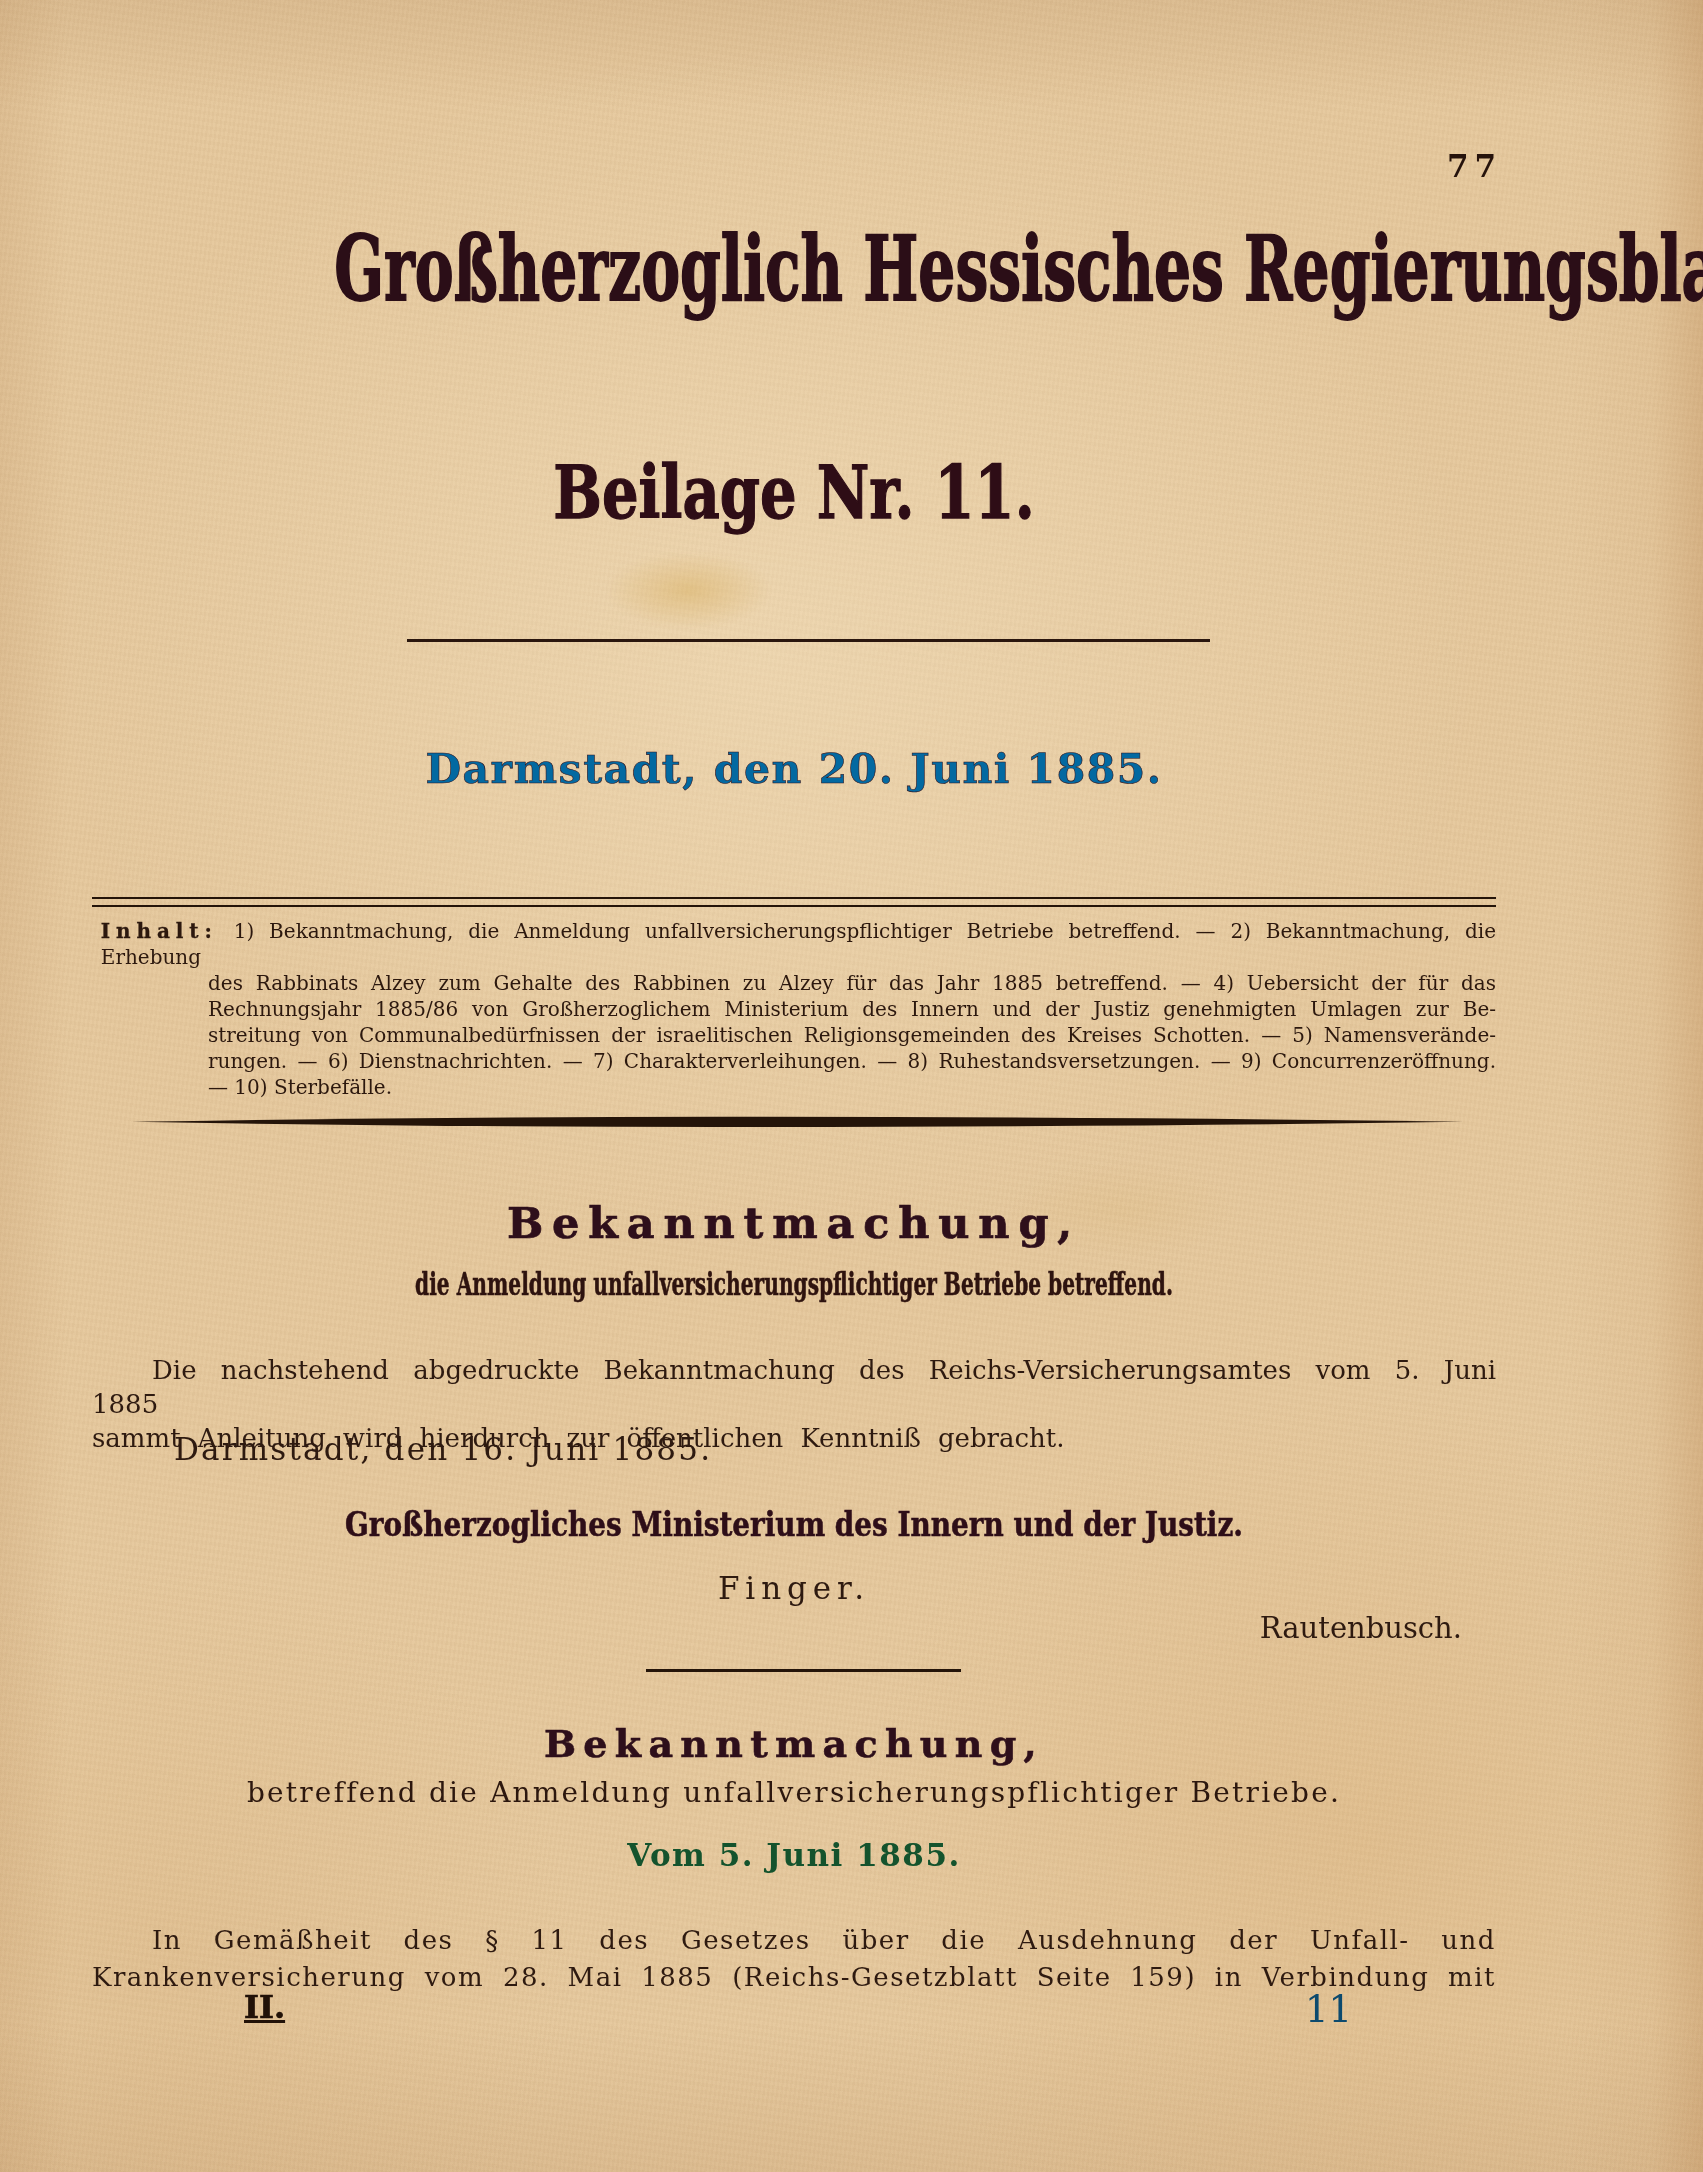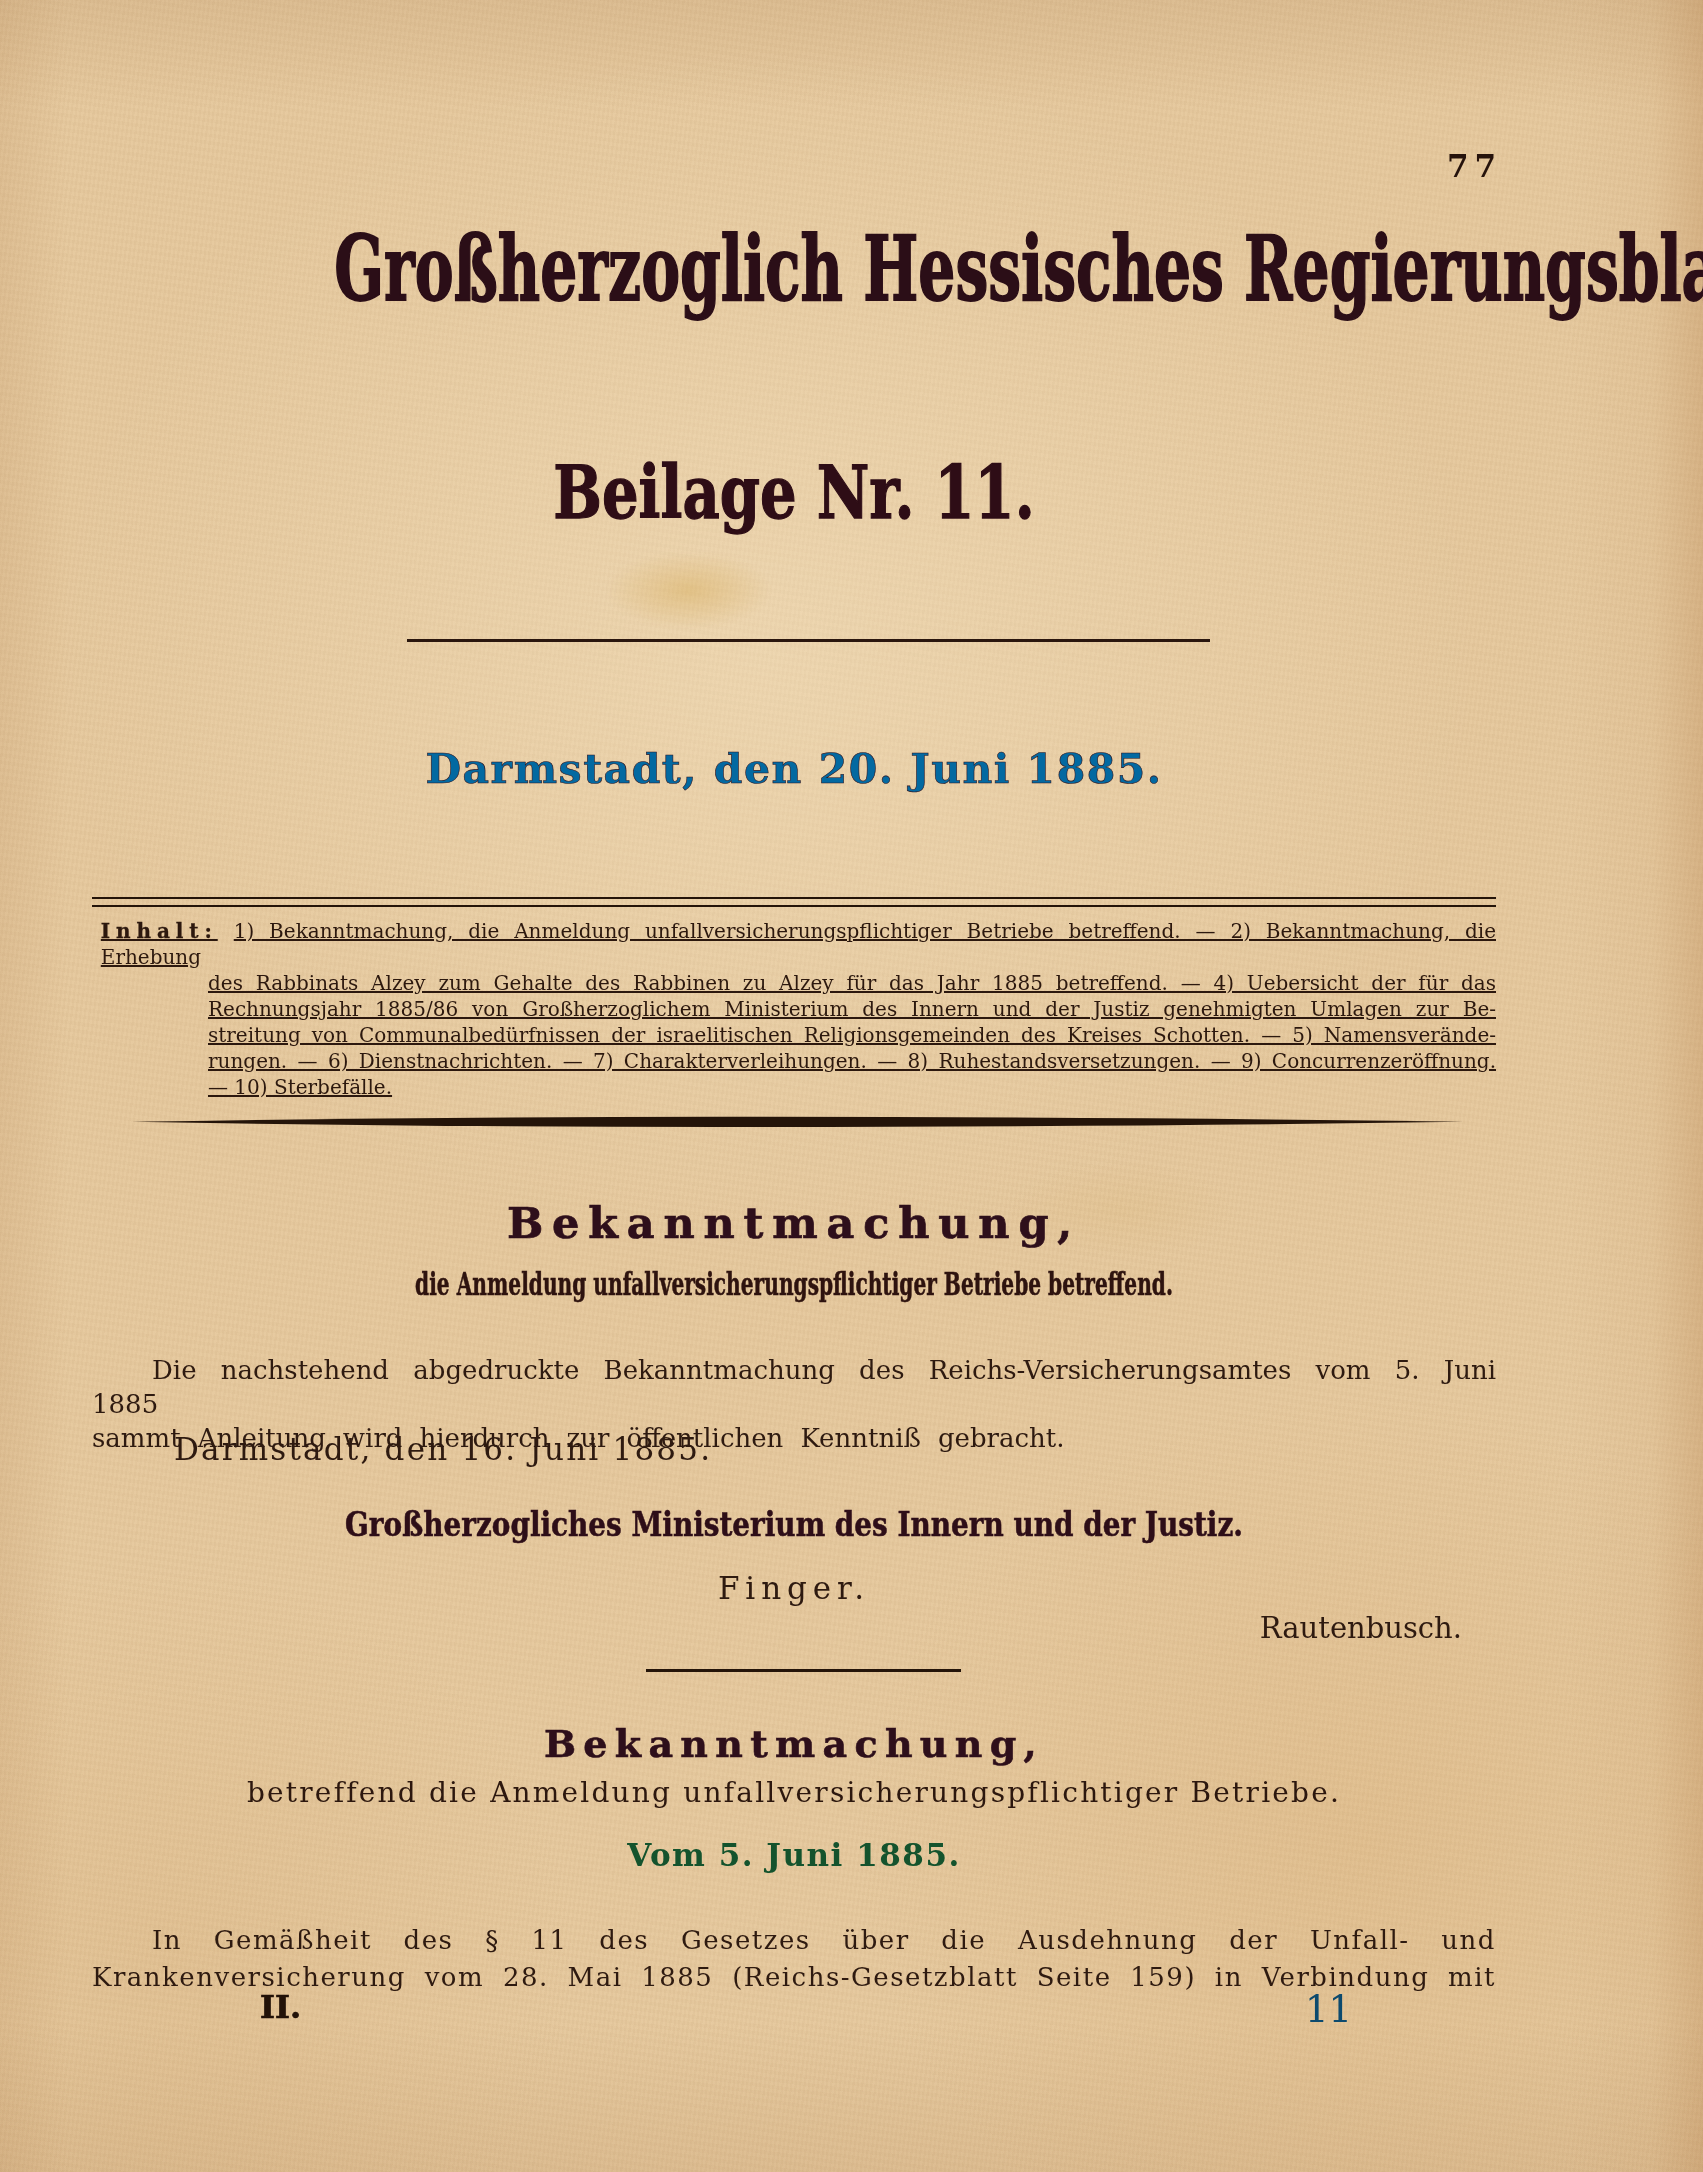--- a/index.html
+++ b/index.html
@@ -52,21 +52,21 @@
   .dateline-main{
     top:745px;text-align:center;font-size:41px;font-weight:bold;letter-spacing:1.5px;
     color:#0369a1;-webkit-text-stroke:0.6px #32131c;
   }
 
   .double-rule{
     position:absolute;top:897px;left:0;width:1404px;height:9.5px;box-sizing:border-box;
     border-top:2.9px solid #241409;border-bottom:2.2px solid #241409;
   }
 
-  .inhalt{top:918px;font-size:20px;line-height:26px;color:#2c180e;margin:0;text-decoration:underline;}
+  .inhalt{top:918px;font-size:20px;line-height:26px;color:#2c180e;margin:0;}
   .inh-line{display:block;text-align:justify;text-align-last:justify;padding-left:116px;}
   .inh-line.first{padding-left:8.8px;}
   .inh-line.last{text-align-last:left;}
   .inh-label{font-weight:bold;letter-spacing:5.9px;margin-right:16px;-webkit-text-stroke:0.3px #2c180e;}
 
   .swell-rule{position:absolute;top:1116px;left:40px;width:1331px;height:11.7px;}
 
   .h-bek1{
     top:1198px;text-align:center;font-size:43px;font-weight:bold;letter-spacing:8.8px;
     color:#2e0f1b;-webkit-text-stroke:0.7px #2e0f1b;
@@ -96,21 +96,21 @@
   .h-bek2{
     top:1721px;text-align:center;font-size:38px;font-weight:bold;letter-spacing:7.3px;
     color:#2e0f1b;-webkit-text-stroke:0.6px #2e0f1b;
   }
   .sub2{top:1776px;text-align:center;font-size:28px;letter-spacing:2.2px;color:#2c170e;}
   .vomdate{top:1837px;text-align:center;font-size:31px;font-weight:bold;letter-spacing:1.5px;color:#14532d;}
 
   .body2{top:1922px;font-size:26px;line-height:37px;letter-spacing:1.5px;}
 
   .sigmark{position:absolute;top:1988px;font-size:32px;font-weight:bold;color:#221208;}
-  .sigmark.left{left:168px;-webkit-text-stroke:0.7px #221208;}
+  .sigmark.left{left:152px;text-decoration:underline;-webkit-text-stroke:0.7px #221208;}
   .sheetnum{position:absolute;top:1988px;left:1213px;font-size:37px;color:#0c4a6e;}
 </style>
 </head>
 <body>
 
 <div class="paper"></div>
 <div class="stain"></div>
 <div class="stain2"></div>
 
 <div class="content">

